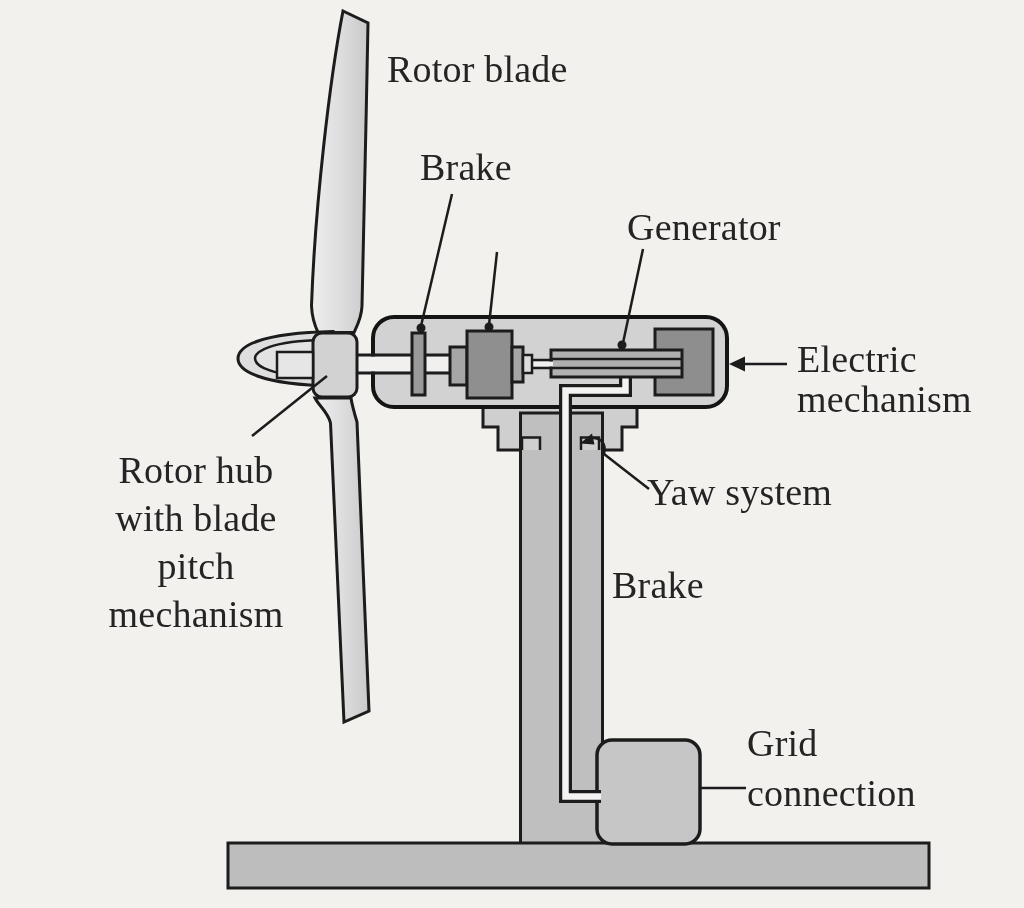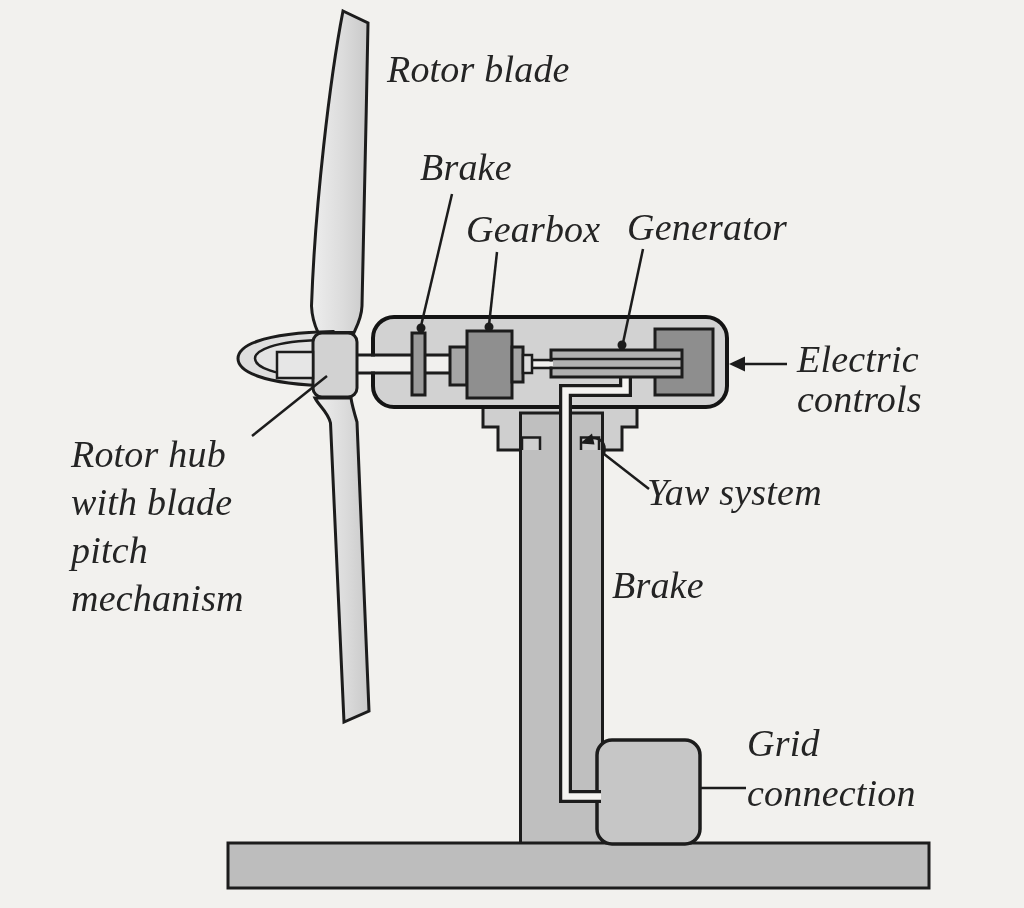--- a/index.html
+++ b/index.html
@@ -2,32 +2,31 @@
 <html><head>
 <meta charset="utf-8">
 <style>
   html,body{margin:0;padding:0;}
   #stage{
     position:relative;
     width:1024px;height:908px;
     background:#f2f1ee;
     overflow:hidden;
     font-family:"Liberation Serif", serif;
-    font-style:italic;
   }
   #shapes{position:absolute;left:0;top:0;}
   .label{
     position:absolute;
     font-size:38px;
     line-height:40px;
     color:#242424;
     white-space:pre-line;
     letter-spacing:0.2px;
   }
-  .label.center{}
+  .label.center{text-align:center;margin-top:16px;}
 </style>
 </head>
 <body>
 
 <div id="stage">
 
   <svg id="shapes" width="1024" height="908" viewBox="0 0 1024 908">
     <defs>
       <linearGradient id="bladeGrad" x1="0" y1="0" x2="1" y2="0">
         <stop offset="0" stop-color="#eeeeee"></stop>
@@ -144,26 +143,25 @@
       <polygon points="580,443.5 592,433.5 594.5,444.5" fill="#1c1c1c" stroke="none"></polygon>
 
       <line x1="700" y1="788" x2="746" y2="788"></line>
     </g>
   </svg>
 
   <div class="label" style="left:387px;top:49px;">Rotor blade</div>
 
   <div class="label" style="left:408px;top:147px;margin-left:12px;">Brake</div>
 
-  <div class="label" style="left:466px;top:209px;">Gearbox</div>
 
   <div class="label" style="left:627px;top:207px;">Generator</div>
 
   <div class="label" style="left:797px;top:339px;">Electric
-controls</div>
+mechanism</div>
 
   <div class="label center" style="left:71px;top:430px;width:250px;line-height:48px;">Rotor hub
 with blade
 pitch mechanism</div>
 
   <div class="label" style="left:647px;top:472px;text-align:right;">Yaw system</div>
 
   <div class="label" style="left:612px;top:565px;">Brake</div>
 
   <div class="label" style="left:747px;top:718px;line-height:50px;">Grid

